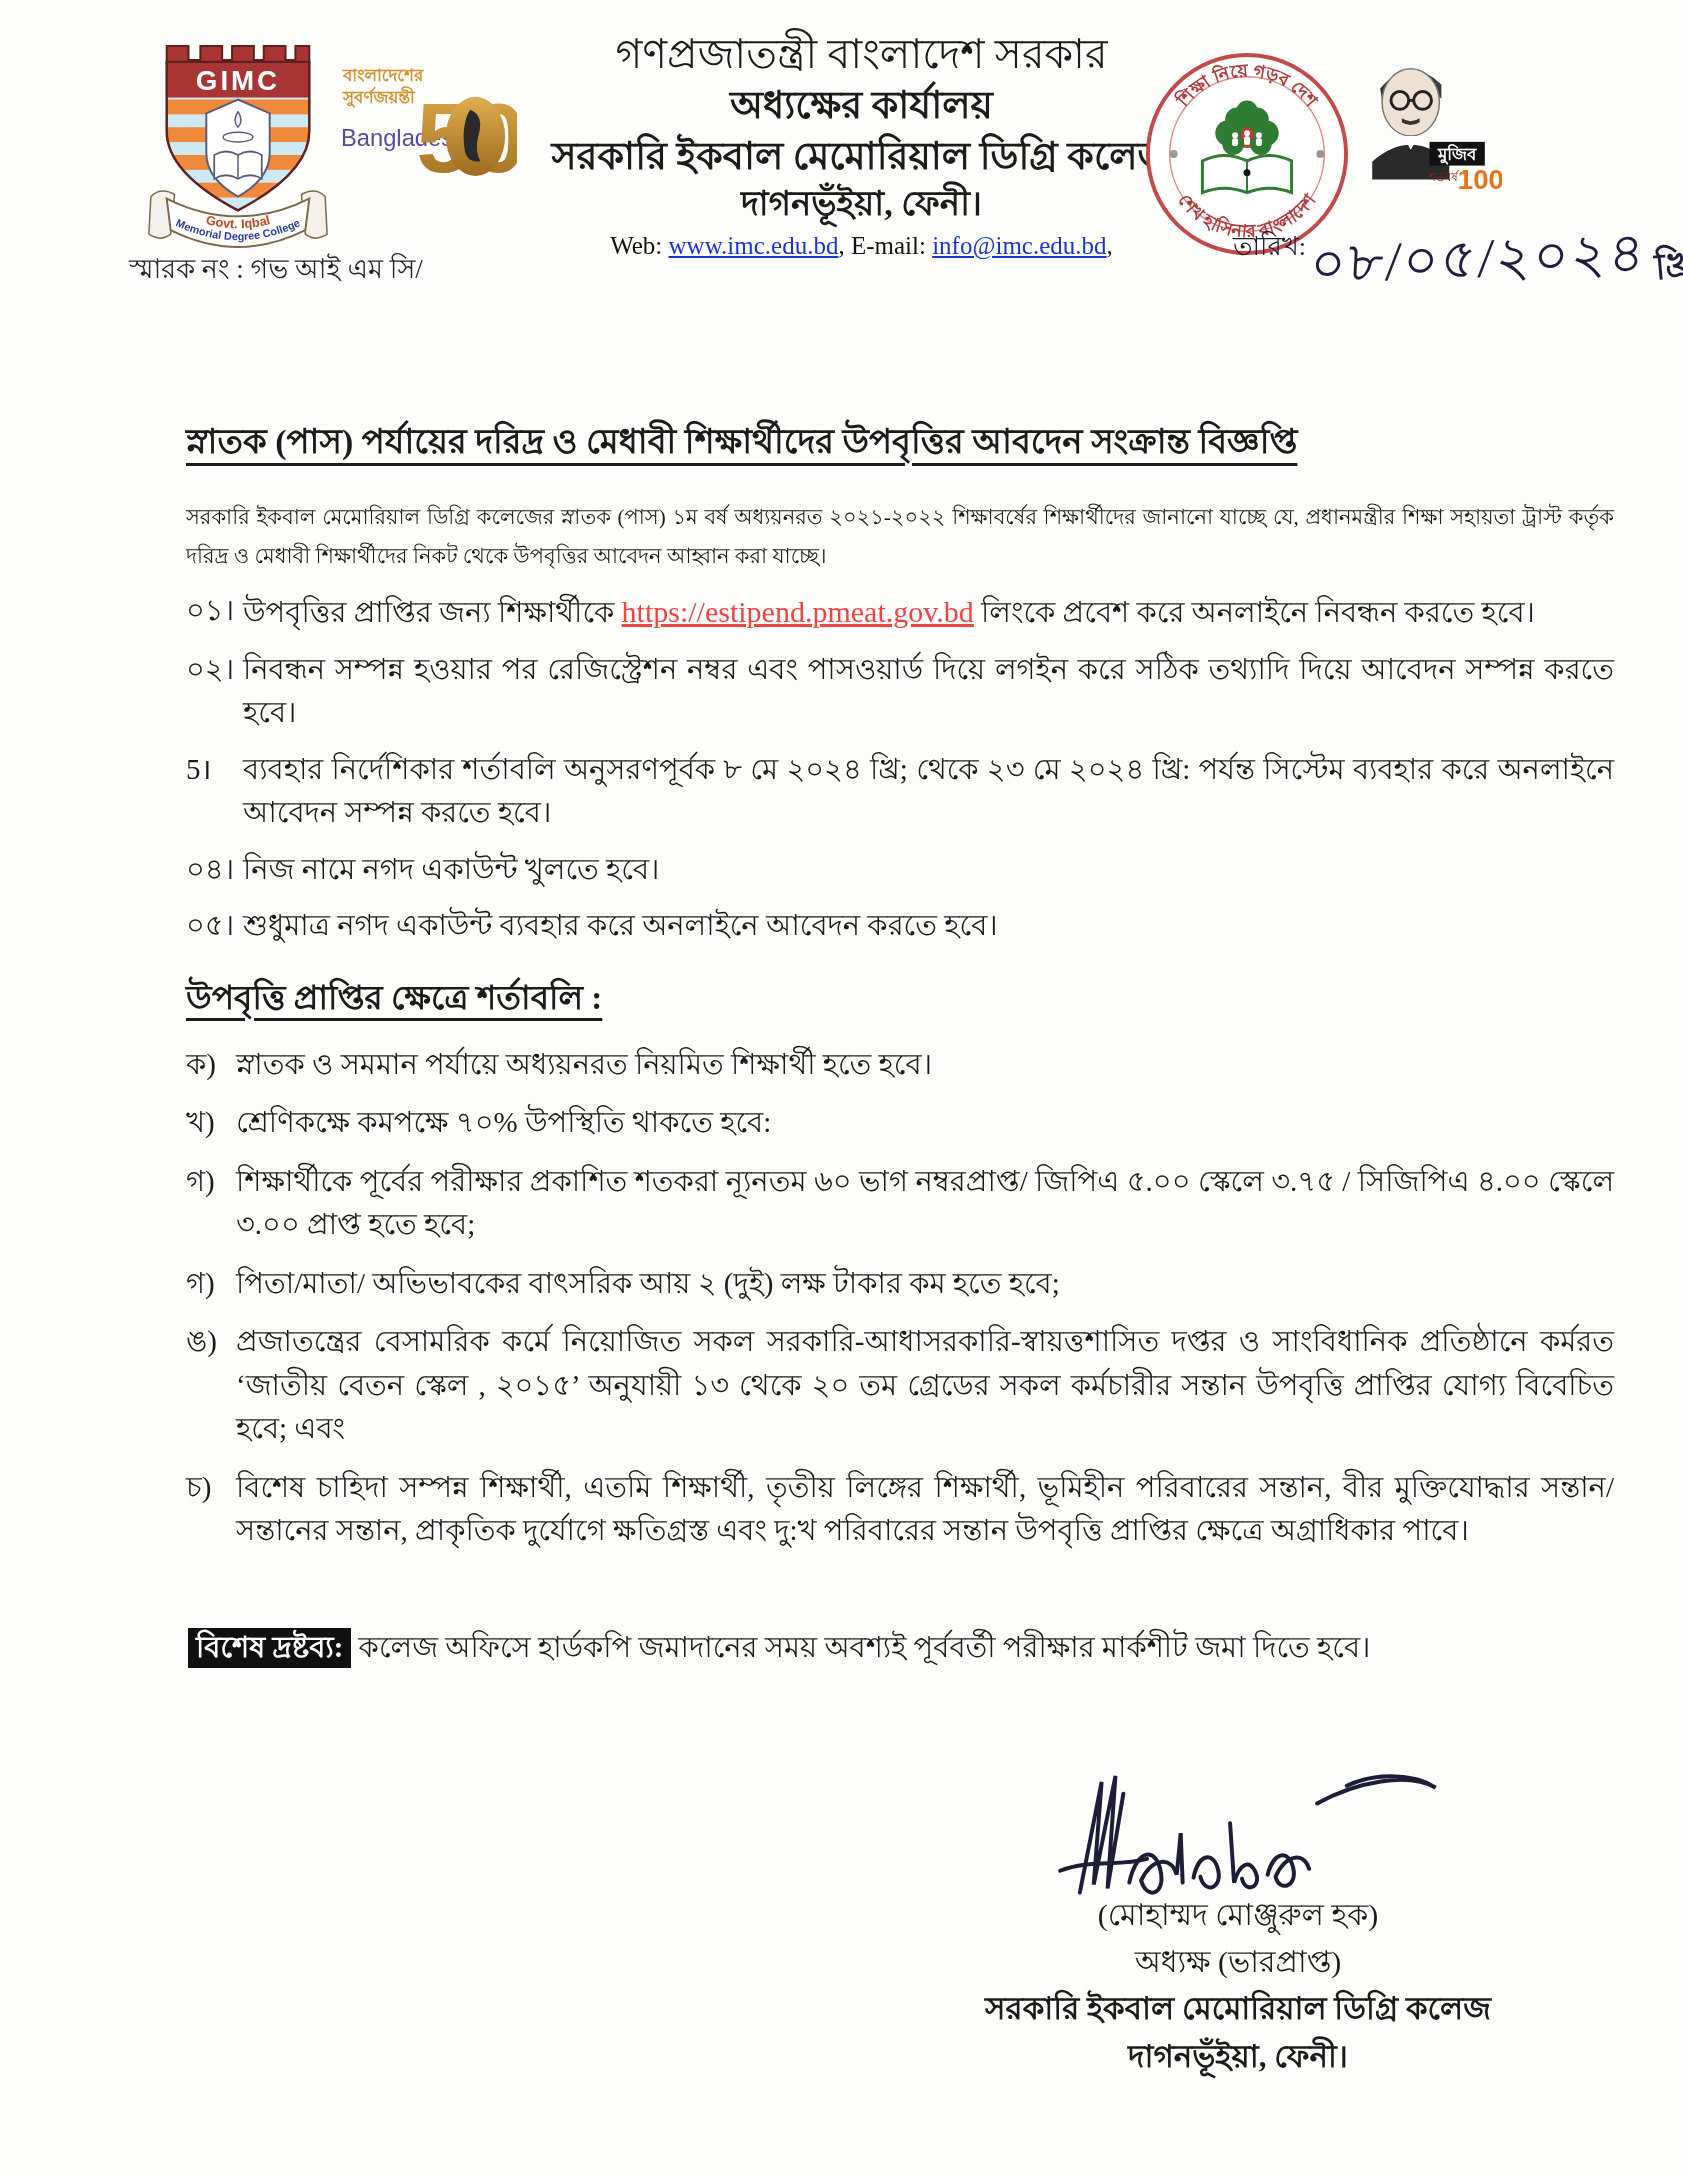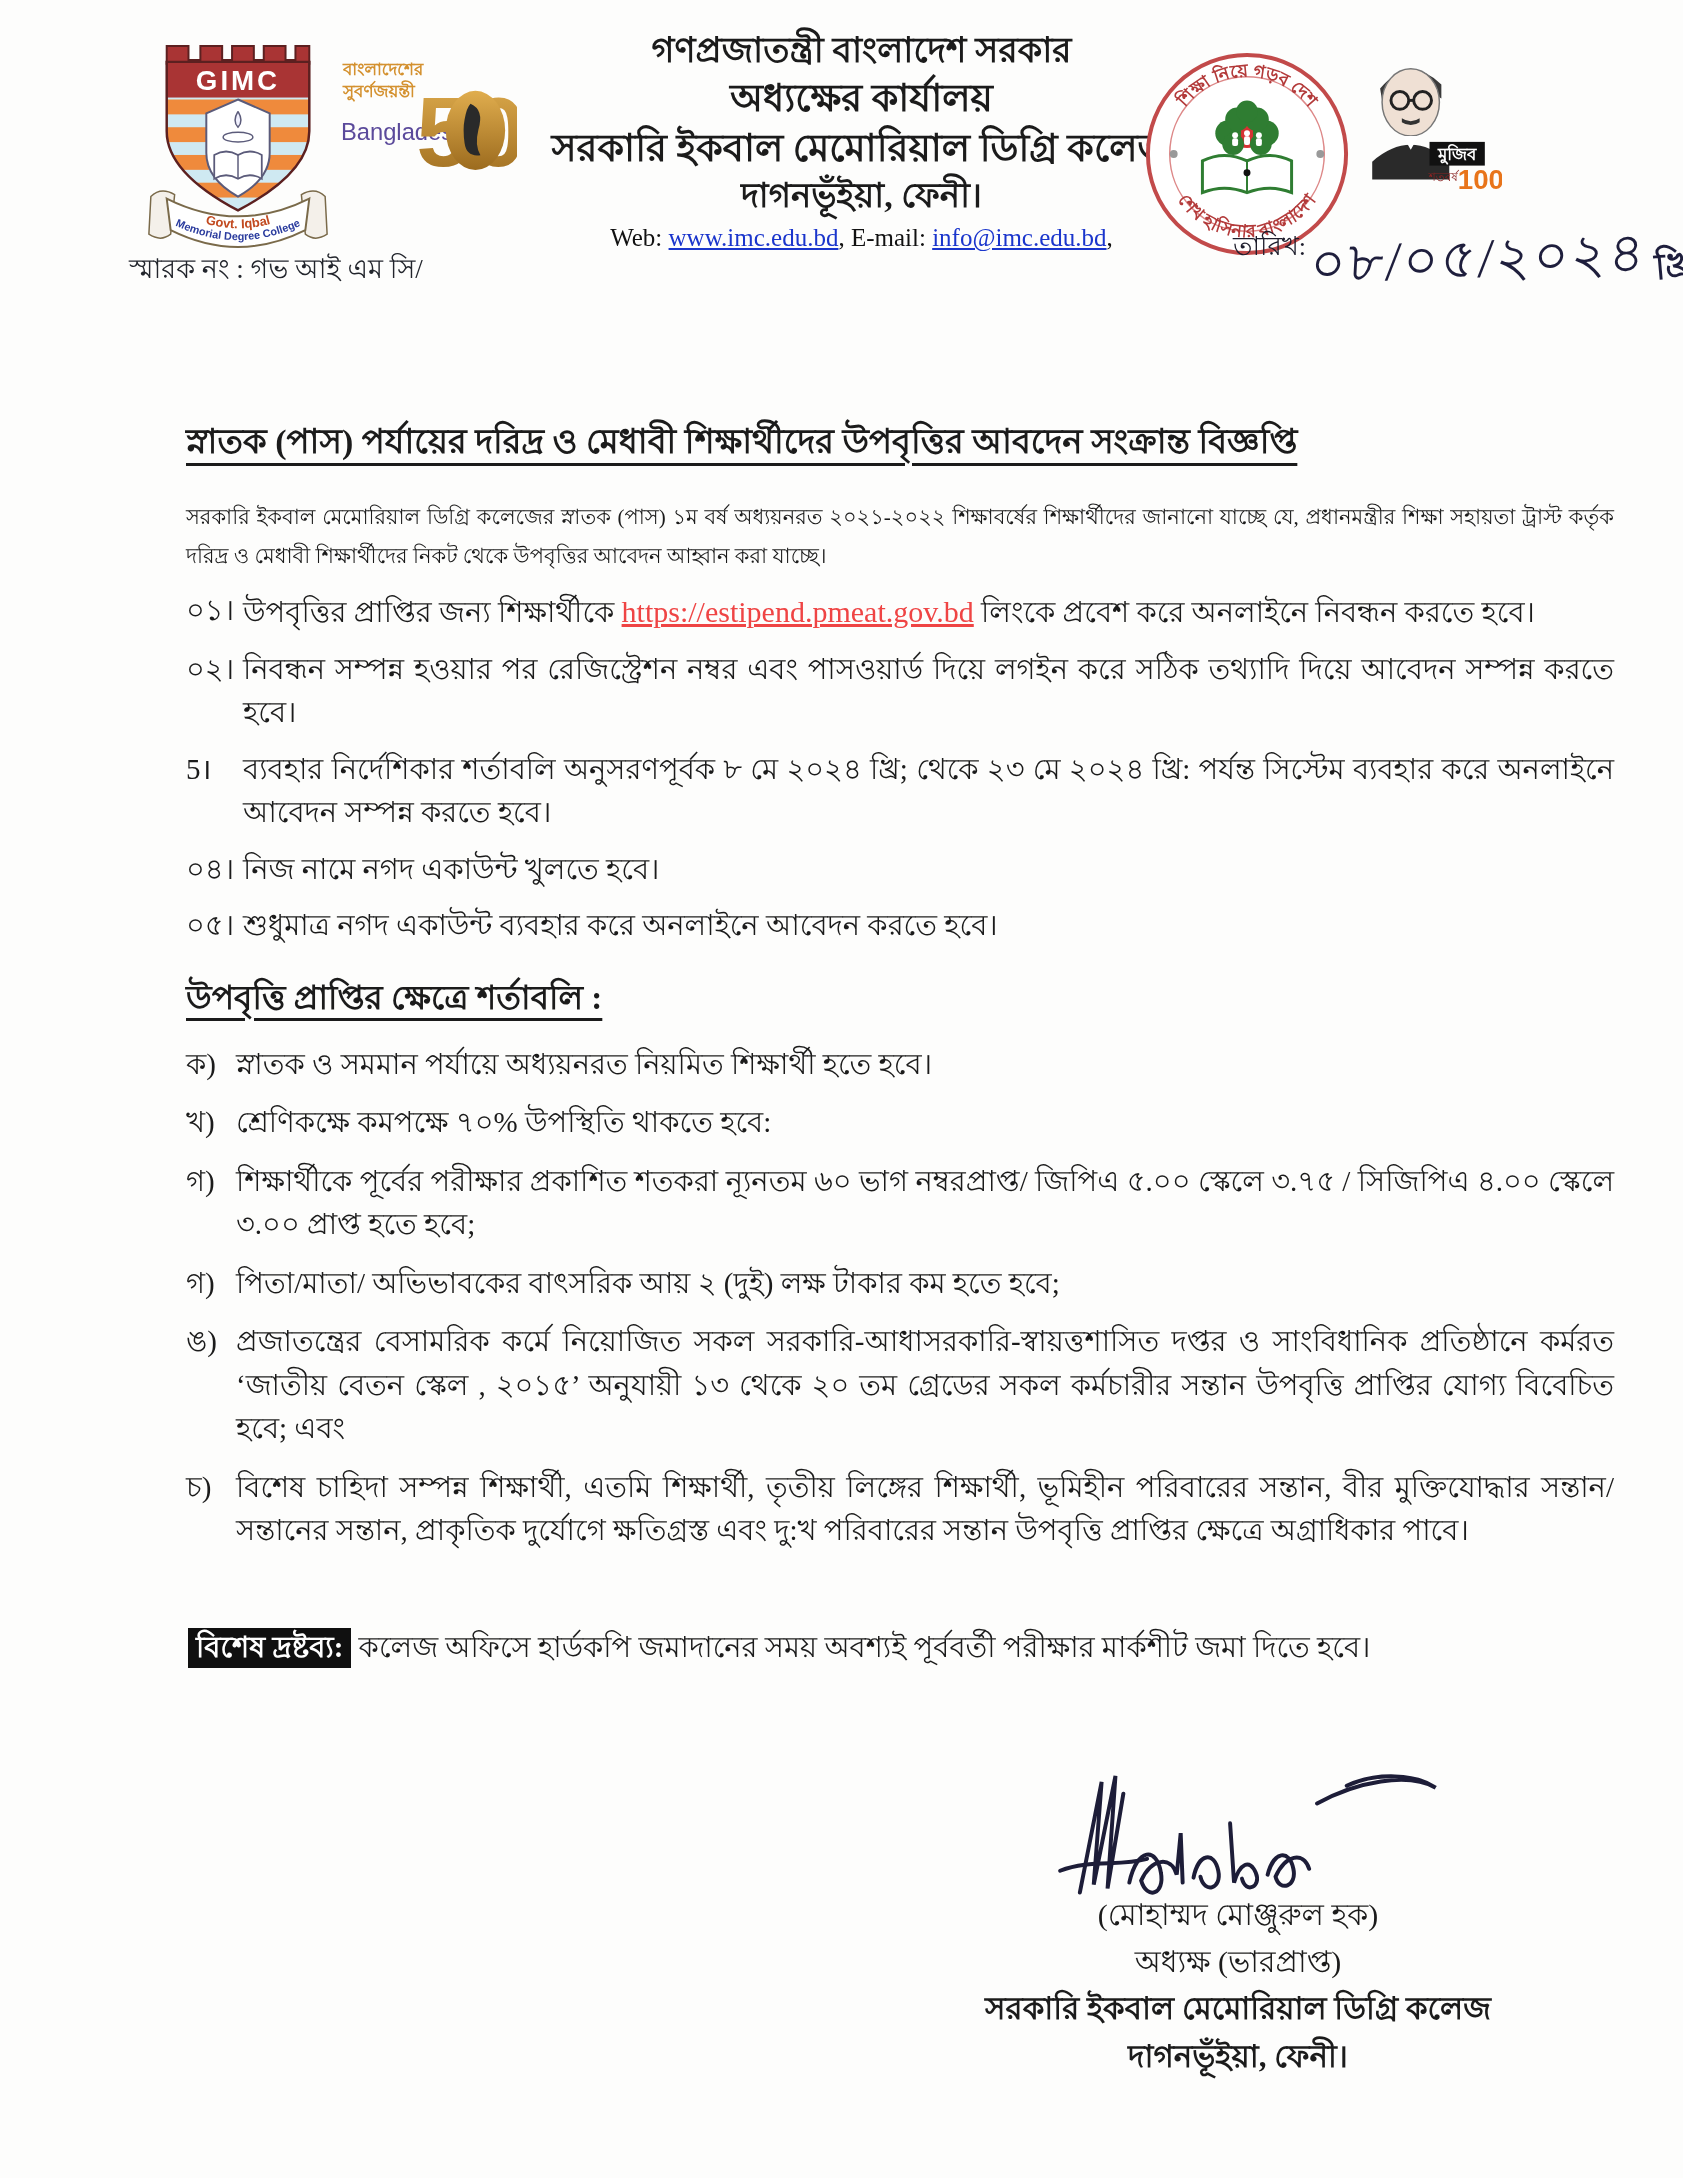--- a/index.html
+++ b/index.html
@@ -2,29 +2,29 @@
 <html><head>
 <meta charset="utf-8">
 <style>
   html,body{margin:0;padding:0;background:#ffffff;}
   .page{
     position:relative;width:1683px;height:2178px;background:#fdfdfc;
     font-family:"Liberation Serif","DejaVu Serif",serif;color:#1b1b1b;overflow:hidden;
   }
   
   .hdr-center{position:absolute;top:28px;left:525px;width:673px;text-align:center;}
-  .hl1{font-size:35px;font-weight:bold;line-height:1.3;}
+  .hl1{font-size:41px;font-weight:normal;line-height:1.3;}
   .hl2{font-size:38px;font-weight:bold;line-height:1.3;}
   .hl3{font-size:38px;font-weight:bold;line-height:1.35;}
   .hl4{font-size:34px;font-weight:bold;line-height:1.3;}
   .hl5{font-size:25px;font-weight:normal;margin-top:6px;}
   .hl5 .lbl{color:#111;}
   .hl5 a{color:#1a35cc;text-decoration:underline;}
   .gimc-wrap{position:absolute;top:40px;left:137px;}
-  .bd50-wrap{position:absolute;top:49px;left:339px;}
+  .bd50-wrap{position:absolute;top:55px;left:339px;}
   .seal-wrap{position:absolute;top:48px;left:1141px;}
   .mujib-wrap{position:absolute;top:51px;left:1358px;}
   .memo-line{position:absolute;top:248px;left:129px;font-size:27px;color:#22252c;}
   .date-row{position:absolute;top:216px;left:1233px;white-space:nowrap;}
   .date-lbl{font-size:26px;color:#1d1d2c;vertical-align:22px;}
   .date-hand{font-size:55px;color:#1e1e3c;display:inline-block;transform:rotate(-2deg) skewX(-5deg);letter-spacing:2px;font-weight:500;}
   .date-suffix{font-size:36px;color:#1e1e3c;display:inline-block;transform:rotate(-5deg);margin-left:4px;font-weight:600;}
   
   .main{position:absolute;top:396px;left:186px;width:1428px;margin-top:22px;}
   .doc-title{font-size:34px;font-weight:bold;text-decoration:underline;text-underline-offset:10px;text-decoration-thickness:3px;line-height:1.4;}

